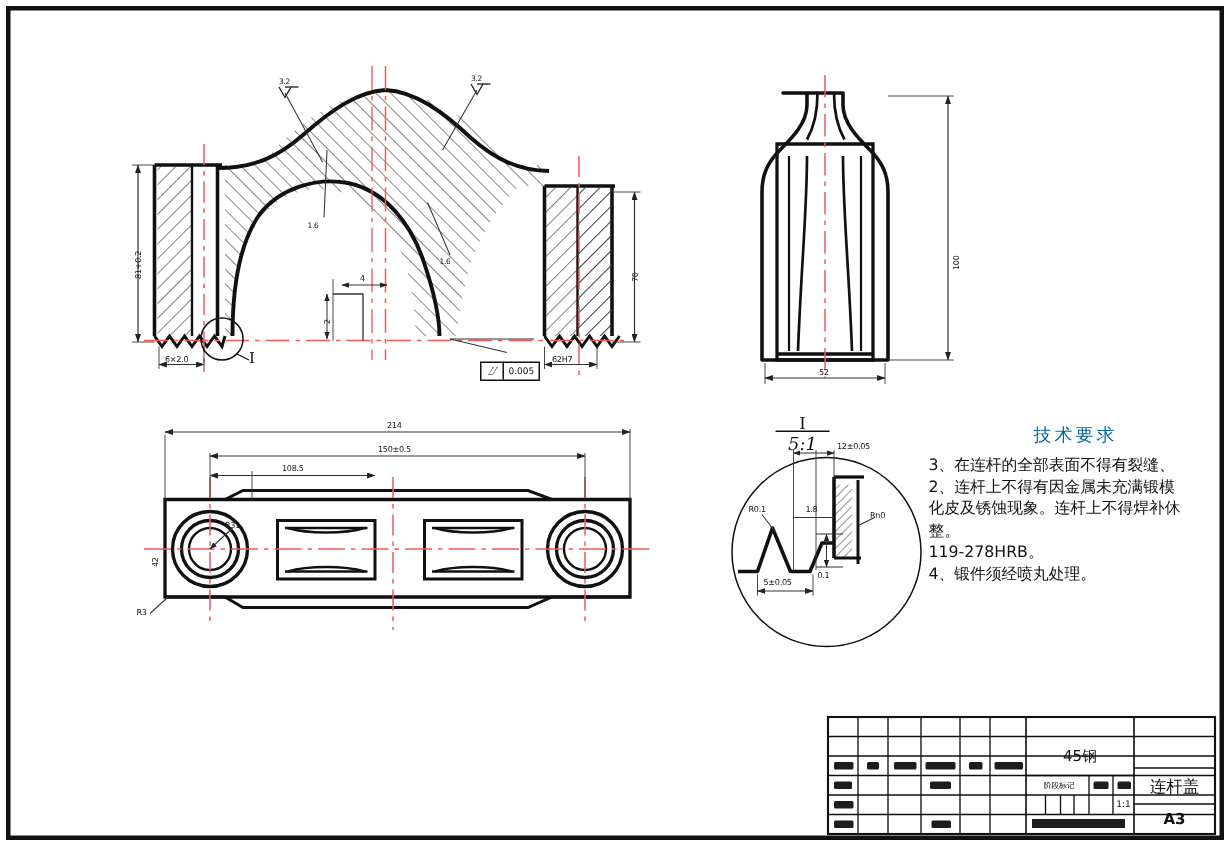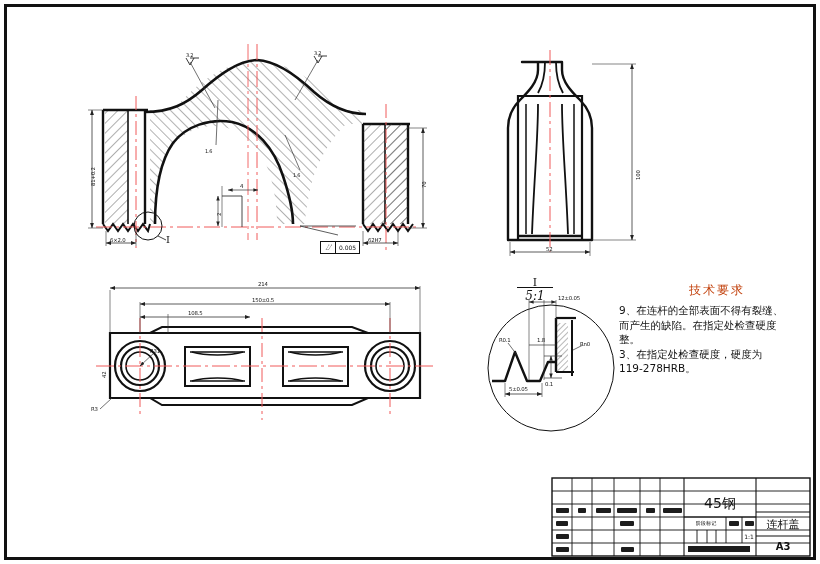--- a/index.html
+++ b/index.html
@@ -57,21 +57,21 @@
   .tech-block {
     position: absolute;
     left: 619px;
     top: 282px;
     width: 196px;
   }
   .tech-heading {
     text-align: center;
     font-family: "DejaVu Sans", sans-serif;
     font-size: 12px;
-    color: #c2410c;
+    color: #0369a1;
     margin-bottom: 4px;
     letter-spacing: 2px;
   }
   .tech-line {
     font-family: "DejaVu Sans", sans-serif;
     font-size: 10.5px;
     line-height: 14.5px;
     color: #111;
     white-space: nowrap;
   }
@@ -448,28 +448,29 @@
 
   <div class="dimtext" style="left:509px; top:386px;">5±0.05</div>
   <div class="dimtext" style="left:499px; top:337px;">R0.1</div>
   <div class="dimtext" style="left:537px; top:337px;">1.8</div>
   <div class="dimtext" style="left:545px; top:381px;">0.1</div>
   <div class="dimtext" style="left:558px; top:295px;">12±0.05</div>
   <div class="dimtext" style="left:580px; top:341px;">Rn0</div>
 
   <div class="tech-block">
     <div class="tech-heading">技术要求</div>
-    <div class="tech-line">9、在连杆的全部表面不得有裂缝、</div>
-    <div class="tech-line">而产生的缺陷。在指定处检查硬度</div>
+    <div class="tech-line">3、在连杆的全部表面不得有裂缝、</div>
+    <div class="tech-line">2、连杆上不得有因金属未充满锻模</div>
+    <div class="tech-line">化皮及锈蚀现象。连杆上不得焊补休</div>
     <div class="tech-line">整。</div>
-    <div class="tech-line">3、在指定处检查硬度，硬度为</div>
     <div class="tech-line">119-278HRB。</div>
+    <div class="tech-line">4、锻件须经喷丸处理。</div>
   </div>
 
-  <div class="tb-cell" style="left:684px; top:491px; width:72px; height:26px; font-size:14px;">45钢</div>
+  <div class="tb-cell" style="left:684px; top:491px; width:72px; height:26px; font-size:10px;">45钢</div>
 
   <div class="tb-cell" style="left:756px; top:512px; width:54px; height:24px; font-size:11px;">连杆盖</div>
 
   <div class="tb-cell" style="left:756px; top:536px; width:54px; height:20px; font-size:10px; font-weight:bold;">A3</div>
 
   <div class="tb-cell" style="left:742px; top:530px; width:14px; height:13px; font-size:6px;">1:1</div>
 
   <div class="tb-cell" style="left:686px; top:518px; width:40px; height:11px; font-size:5.2px;">阶段标记</div>
 
   <div class="tb-cell" style="left:554px; top:505px; width:16px; height:11px;">

